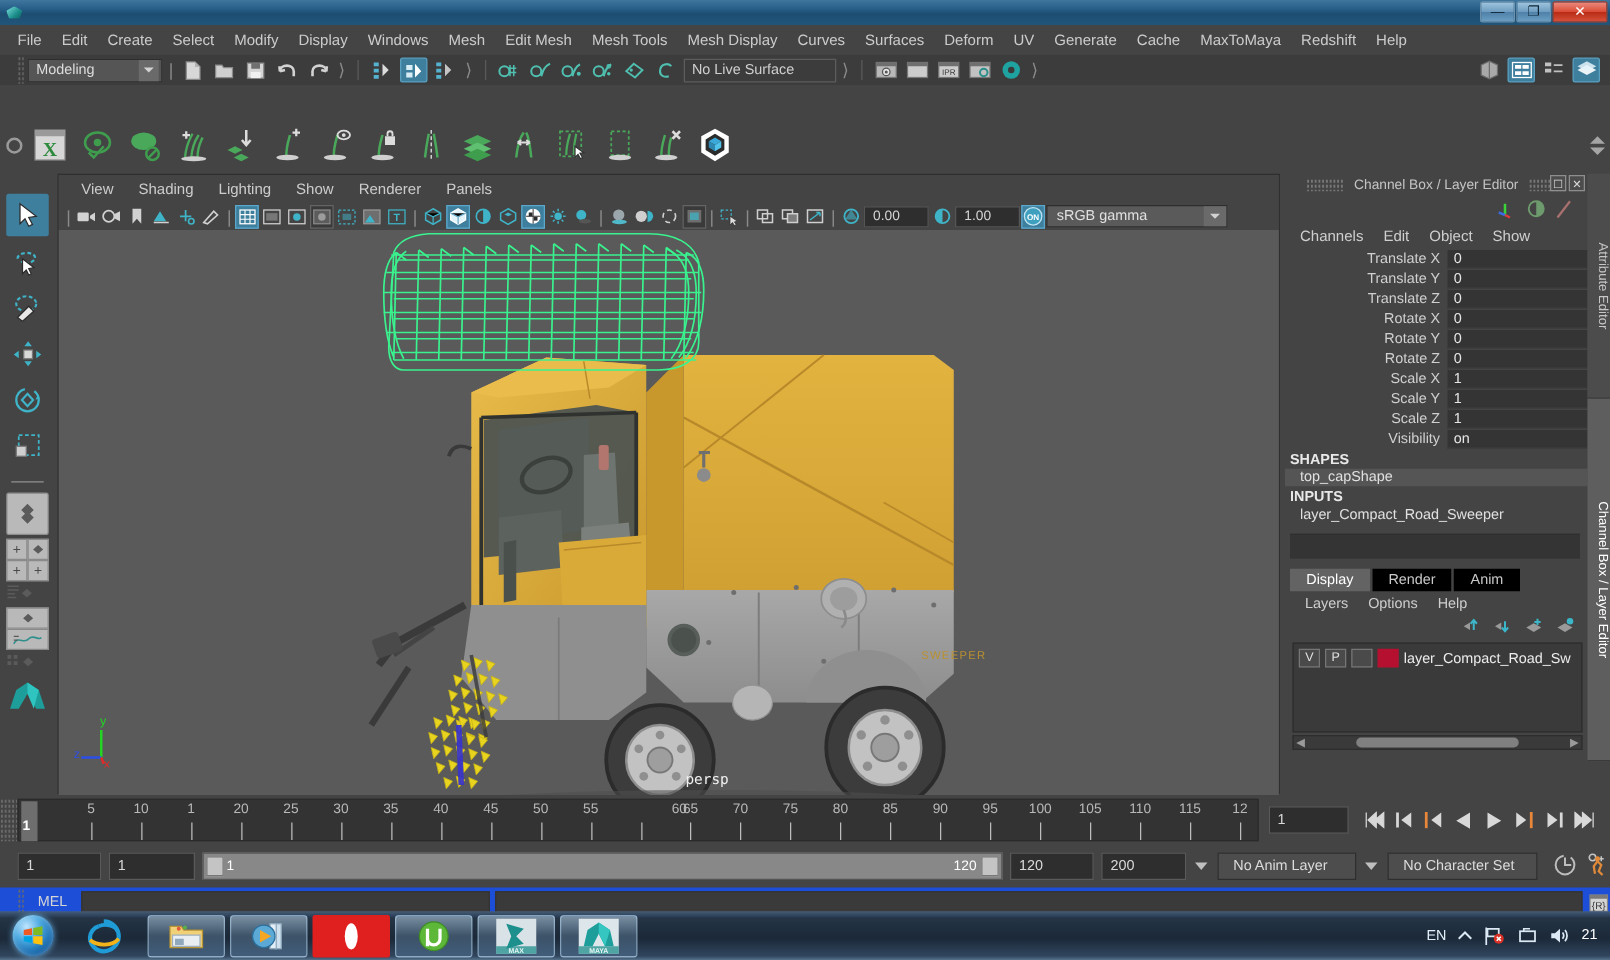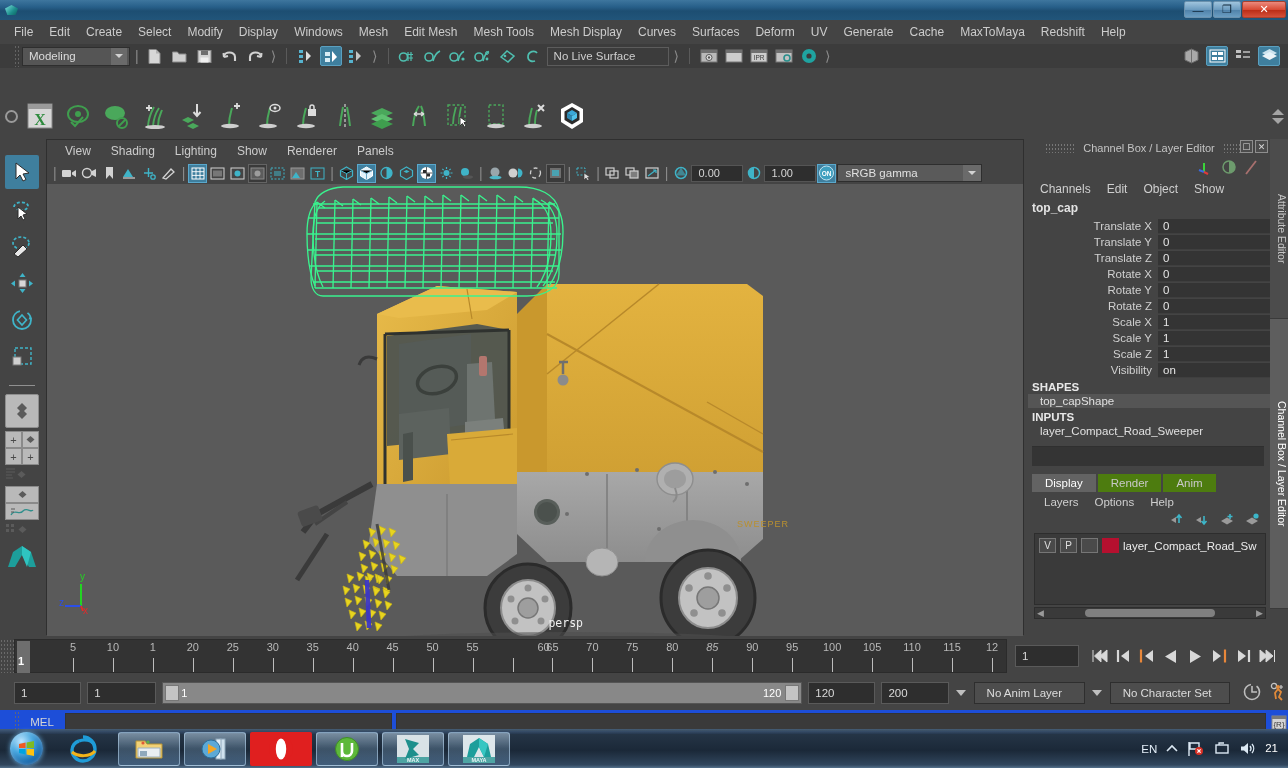--- a/index.html
+++ b/index.html
@@ -119,21 +119,21 @@
   .cb-objname { font-size:12px; font-weight:bold; color:#e3e3e3; padding:2px 0 3px 4px;}
   .cb-row { display:flex; height:16px; align-items:center; margin-bottom:0px;}
   .cb-label { flex:1; text-align:right; padding-right:6px; font-size:11.5px; color:#d0d0d0; white-space:nowrap;}
   .cb-val { width:112px; height:15px; background:#343434; color:#e5e5e5; font-size:11.5px;
      display:flex; align-items:center; padding-left:5px; border-bottom:1px solid #3f3f3f;}
   .cb-sect { font-size:11.5px; font-weight:bold; color:#e8e8e8; padding:3px 0 1px 4px;}
   .cb-item { font-size:11.5px; color:#e0e0e0; padding:1px 0 1px 12px; }
   .cb-item.sel { background:#555555; }
   .cb-empty { margin:8px 6px 0 4px; height:20px; background:#343434; border-top:1px solid #2f2f2f;}
   .le-tabs { display:flex; margin:8px 0 0 4px; align-items:flex-end;}
-  .letab { padding:3px 13px; font-size:11.5px; background:#4d7c0f; color:#c9c9c9; margin-right:2px;}
+  .letab { padding:3px 13px; font-size:11.5px; background:#000000; color:#c9c9c9; margin-right:2px;}
   .letab.active { background:#636363; color:#ffffff;}
   .le-menubar { height:19px; display:flex; align-items:center; padding-left:8px; }
   .le-menubar .mi { padding:1px 8px; font-size:11.5px; color:#cfcfcf;}
   .le-toolicons { height:20px; display:flex; align-items:center; justify-content:flex-end; gap:10px; padding-right:10px;}
   .le-list { margin:2px 4px 0 6px; height:72px; background:#3a3a3a; border:1px solid #2d2d2d; padding:4px;}
   .le-row { display:flex; align-items:center; gap:4px;}
   .le-tog { width:17px; height:15px; border:1px solid #767676; background:#4a4a4a; color:#e0e0e0;
      font-size:10px; display:flex; align-items:center; justify-content:center;}
   .le-swatch { width:17px; height:15px; }
   .le-name { font-size:11.5px; color:#ececec; white-space:nowrap; overflow:hidden; }
@@ -1083,21 +1083,20 @@
             <path d="M2 15 L12 2" stroke="#a8706e" stroke-width="1.8"></path>
           </svg>
       </span>
     </div>
     <div class="rp-menubar">
       <div class="mi">Channels</div>
       <div class="mi">Edit</div>
       <div class="mi">Object</div>
       <div class="mi">Show</div>
     </div>
-    <div class="cb-objname">top_cap</div>
 
     <div>
       <div class="cb-row">
         <span class="cb-label">Translate X</span>
         <span class="cb-val">0</span>
       </div>
       <div class="cb-row">
         <span class="cb-label">Translate Y</span>
         <span class="cb-val">0</span>
       </div>
@@ -1230,21 +1229,21 @@
           <div class="ts-num" style="left: 497.504px; margin-left: 31px;">60</div>
           <div class="ts-tick" style="left: 537.463px;"></div>
           <div class="ts-num" style="left: 537.463px;">65</div>
           <div class="ts-tick" style="left: 577.421px;"></div>
           <div class="ts-num" style="left: 577.421px;">70</div>
           <div class="ts-tick" style="left: 617.38px;"></div>
           <div class="ts-num" style="left: 617.38px;">75</div>
           <div class="ts-tick" style="left: 657.339px;"></div>
           <div class="ts-num" style="left: 657.339px;">80</div>
           <div class="ts-tick" style="left: 697.298px;"></div>
-          <div class="ts-num" style="left: 697.298px; font-style: italic;">85</div>
+          <div class="ts-num" style="left: 697.298px;">85</div>
           <div class="ts-tick" style="left: 737.256px;"></div>
           <div class="ts-num" style="left: 737.256px;">90</div>
           <div class="ts-tick" style="left: 777.215px;"></div>
           <div class="ts-num" style="left: 777.215px;">95</div>
           <div class="ts-tick" style="left: 817.174px;"></div>
           <div class="ts-num" style="left: 817.174px;">100</div>
           <div class="ts-tick" style="left: 857.132px;"></div>
           <div class="ts-num" style="left: 857.132px;">105</div>
           <div class="ts-tick" style="left: 897.091px;"></div>
           <div class="ts-num" style="left: 897.091px;">110</div>

